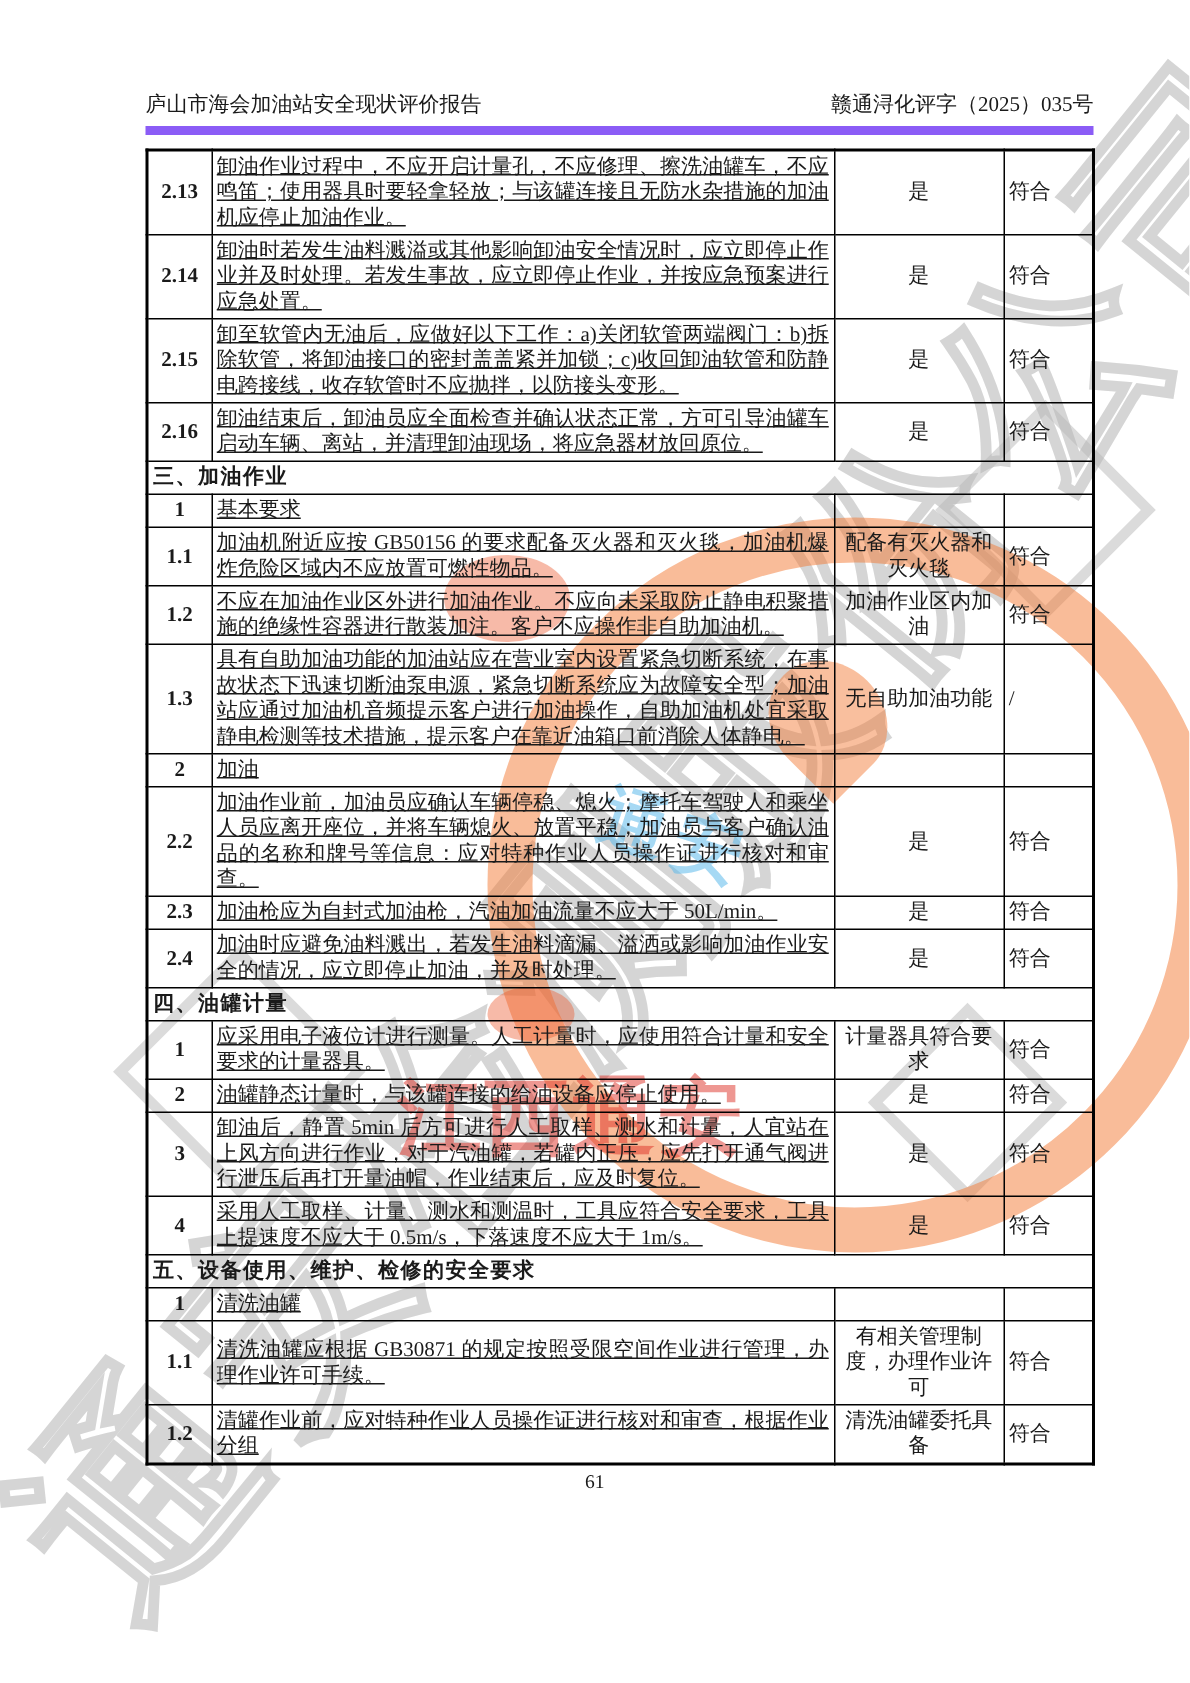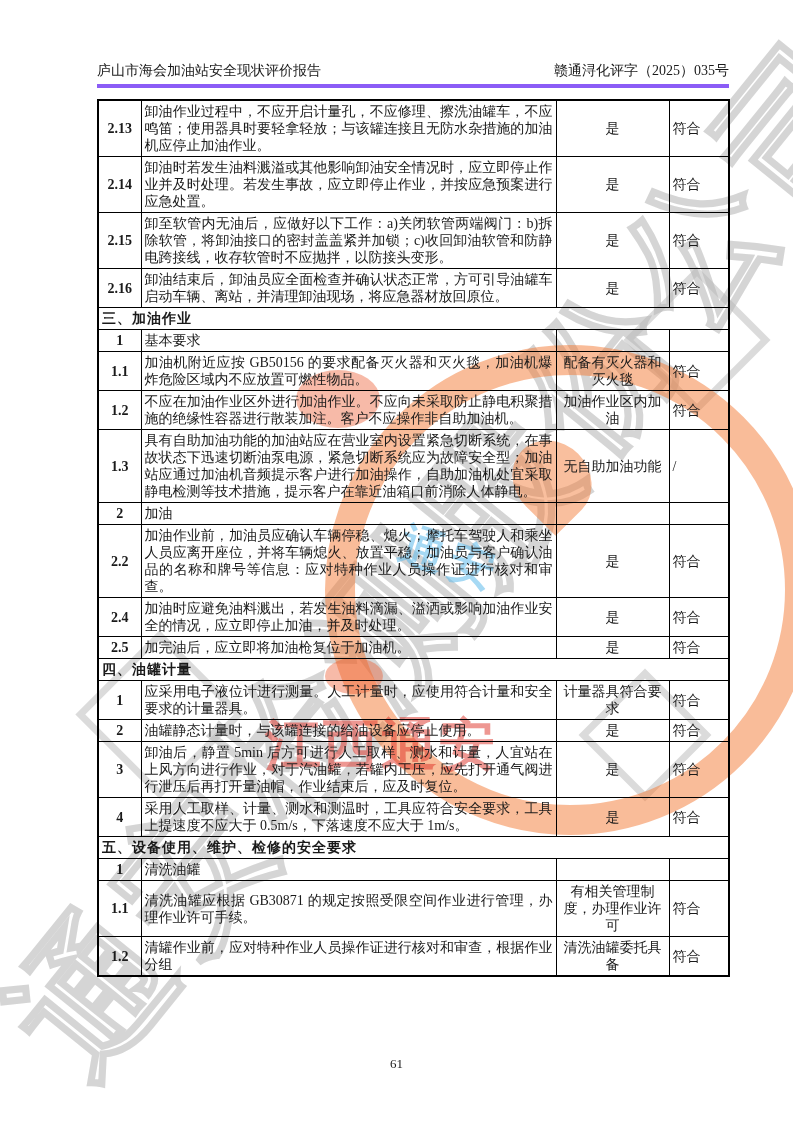--- a/index.html
+++ b/index.html
@@ -45,50 +45,50 @@
     left:265px;top:708px;
     font-size:56px;font-weight:bold;letter-spacing:2px;white-space:nowrap;
     color:rgba(222,48,38,0.5);
   }
   
   .doc-header{
     position:absolute;z-index:1;
     left:97px;top:62px;width:632px;
     display:flex;justify-content:space-between;align-items:flex-end;
     font-size:14px;line-height:18px;
-    border-bottom:4px solid #8b5cf6;
+    border-bottom:6px solid #8b5cf6;
     padding-bottom:4px;
   }
   table.eval{
     position:absolute;z-index:1;
     left:97px;top:99px;width:631px;
     border-collapse:collapse;table-layout:fixed;
     background:transparent;
   }
   table.eval td{
     border:1px solid #000;
     font-size:14px;line-height:17px;
     vertical-align:middle;
     padding:2px 3px;
     word-break:break-all;
     background:transparent;
   }
   table.eval{border:2px solid #000;}
   td.c-no{text-align:center;font-weight:bold;padding:2px 1px;}
-  td.c-txt{text-align:justify;}
+  td.c-txt{text-align:justify;text-decoration:underline;}
   td.c-txt.center{text-align:left;}
   td.c-mid{text-align:center;padding:2px 2px;}
   td.c-res{text-align:left;}
   td.c-sec{
     font-weight:bold;font-size:15px;
     letter-spacing:1px;padding:3px 2px;
   }
   .doc-footer{
     position:absolute;z-index:1;
-    left:0;top:1056px;width:793px;
+    left:0;top:980px;width:793px;
     text-align:center;font-size:13px;
   }
 </style>
 </head>
 <body>
 
 <div class="page">
 
   <div class="wm wm-gray-text">通安检测股份公司</div>
   <div class="wm wm-diamond wm-d1"></div>
@@ -171,28 +171,28 @@
         <td class="c-mid"></td>
         <td class="c-res"></td>
       </tr>
       <tr>
         <td class="c-no">2.2</td>
         <td class="c-txt">加油作业前，加油员应确认车辆停稳、熄火；摩托车驾驶人和乘坐人员应离开座位，并将车辆熄火、放置平稳；加油员与客户确认油品的名称和牌号等信息：应对特种作业人员操作证进行核对和审查。</td>
         <td class="c-mid">是</td>
         <td class="c-res">符合</td>
       </tr>
       <tr>
+        <td class="c-no">2.3</td>
+        <td class="c-txt">加油枪应为自封式加油枪，汽油加油流量不应大于 50L/min。</td>
+        <td class="c-mid">是</td>
+        <td class="c-res">符合</td>
+      </tr>
+      <tr>
         <td class="c-no">2.4</td>
         <td class="c-txt">加油时应避免油料溅出，若发生油料滴漏、溢洒或影响加油作业安全的情况，应立即停止加油，并及时处理。</td>
-        <td class="c-mid">是</td>
-        <td class="c-res">符合</td>
-      </tr>
-      <tr>
-        <td class="c-no">2.5</td>
-        <td class="c-txt">加完油后，应立即将加油枪复位于加油机。</td>
         <td class="c-mid">是</td>
         <td class="c-res">符合</td>
       </tr>
       <tr>
         <td class="c-sec" colspan="4">四、油罐计量</td>
       </tr>
       <tr>
         <td class="c-no">1</td>
         <td class="c-txt">应采用电子液位计进行测量。人工计量时，应使用符合计量和安全要求的计量器具。</td>
         <td class="c-mid">计量器具符合要求</td>

